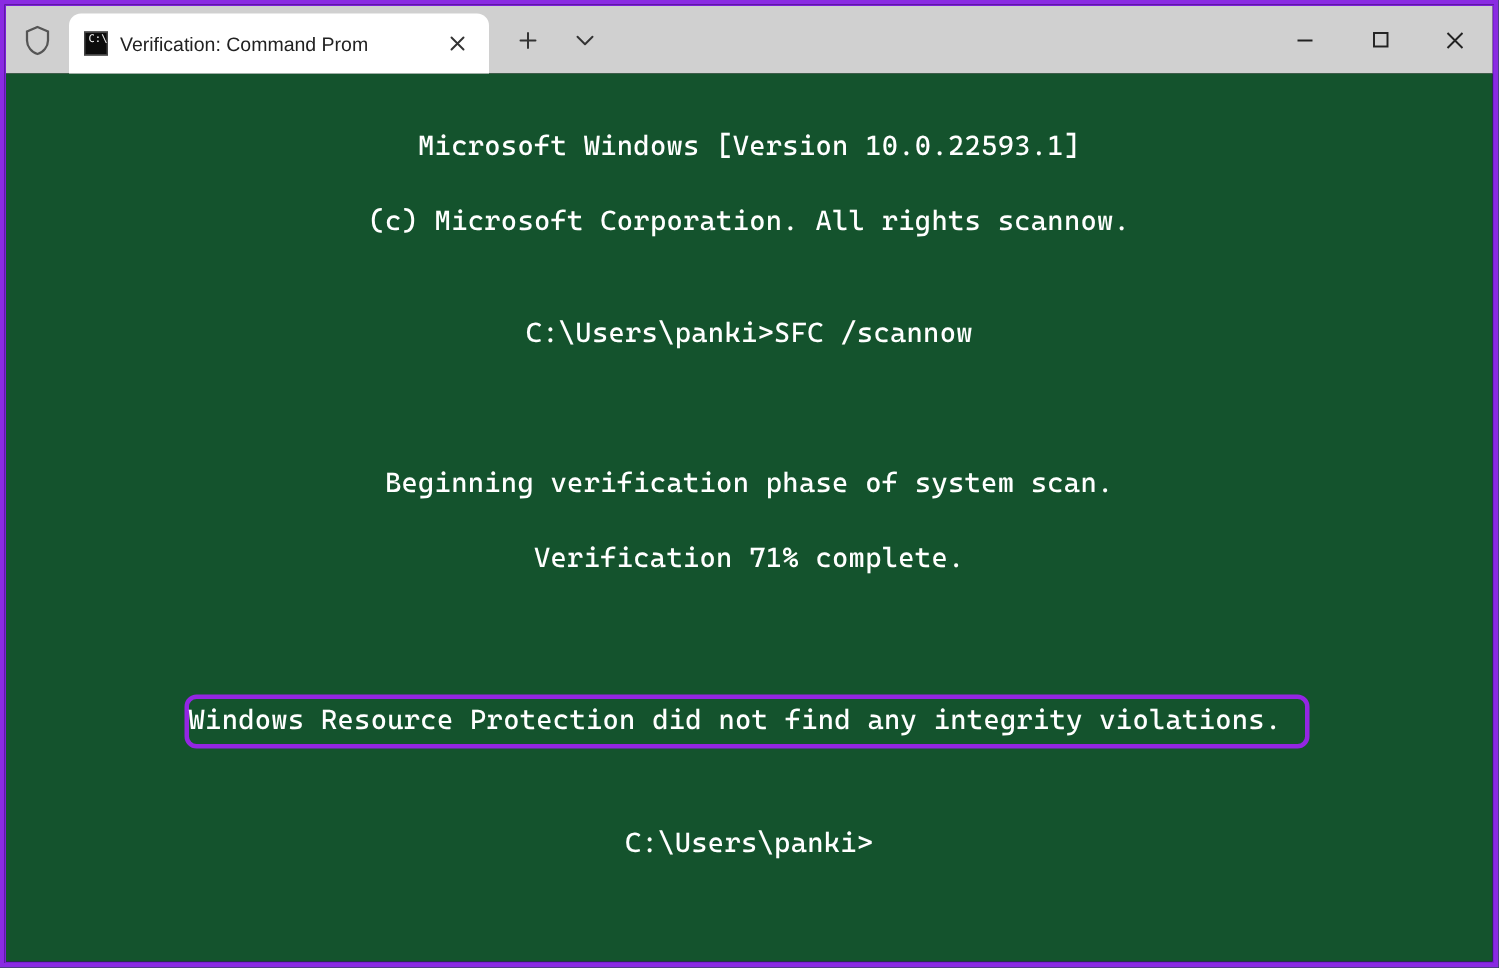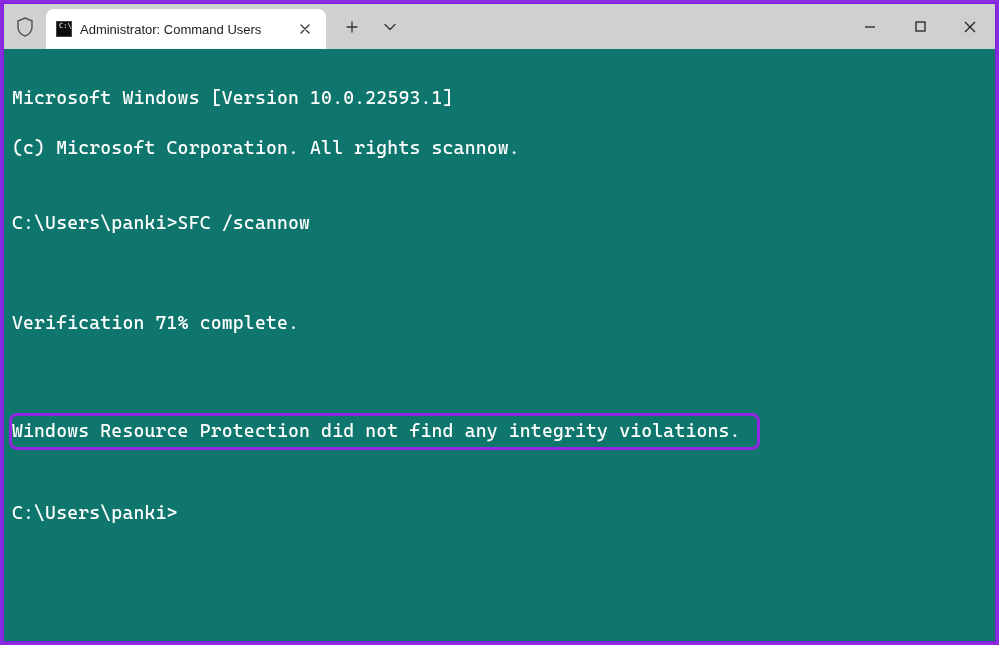--- a/index.html
+++ b/index.html
@@ -112,30 +112,31 @@
       width: 50px;
       height: 100%;
       display: flex;
       align-items: center;
       justify-content: center;
       cursor: pointer;
     }
     
     .terminal {
       flex: 1;
-      background: #0f766e;
+      background: #14532d;
       padding: 12px 8px;
       font-family: "Cascadia Mono", "Consolas", monospace;
       font-size: 18.5px;
       color: #ffffff;
       line-height: 1.35;
       font-weight: 500;
       white-space: pre-wrap;
       overflow-y: auto;
       letter-spacing: 0.2px;
+      text-align: center;
     }
     
     .terminal-line {
       white-space: pre;
     }
     
     .highlight-box {
       border: 3px solid #9326e3;
       border-radius: 8px;
       padding: 3px 16px 3px 0px;
@@ -153,21 +154,21 @@
   <div class="titlebar">
 
     <div class="shield-icon-wrap">
       <svg width="18" height="20" viewBox="0 0 18 20">
         <path d="M9 1 L16 4 L16 10 C16 14 13 18 9 19 C5 18 2 14 2 10 L2 4 Z" fill="none" stroke="#555" stroke-width="1.5"></path>
       </svg>
     </div>
 
     <div class="tab">
       <div class="tab-icon">C:\</div>
-      <span class="tab-title">Administrator: Command Users</span>
+      <span class="tab-title">Verification: Command Prom</span>
       <div class="tab-close">
         <svg width="10" height="10" viewBox="0 0 10 10">
           <path d="M1 1 L9 9 M9 1 L1 9" stroke="#333" stroke-width="1.3" stroke-linecap="round"></path>
         </svg>
       </div>
     </div>
 
     <div class="titlebar-actions">
       <div class="titlebar-btn">
         <svg width="12" height="12" viewBox="0 0 12 12">
@@ -201,20 +202,21 @@
 
   </div>
 
   <div class="terminal">
 <div class="terminal-line">Microsoft Windows [Version 10.0.22593.1]</div>
 <div class="terminal-line">(c) Microsoft Corporation. All rights scannow.</div>
 <div class="terminal-line"></div>
 <div class="terminal-line">C:\Users\panki&gt;SFC /scannow</div>
 <div class="terminal-line"></div>
 <div class="terminal-line"></div>
+<div class="terminal-line">Beginning verification phase of system scan.</div>
 <div class="terminal-line">Verification 71% complete.</div>
 <div class="terminal-line">&nbsp;</div>
 <span class="highlight-box"><span class="terminal-line">Windows Resource Protection did not find any integrity violations.</span></span>
 <div class="terminal-line">&nbsp;</div>
 <div class="terminal-line">C:\Users\panki&gt;</div>
   </div>
 
 </div>
 
 </body></html>

